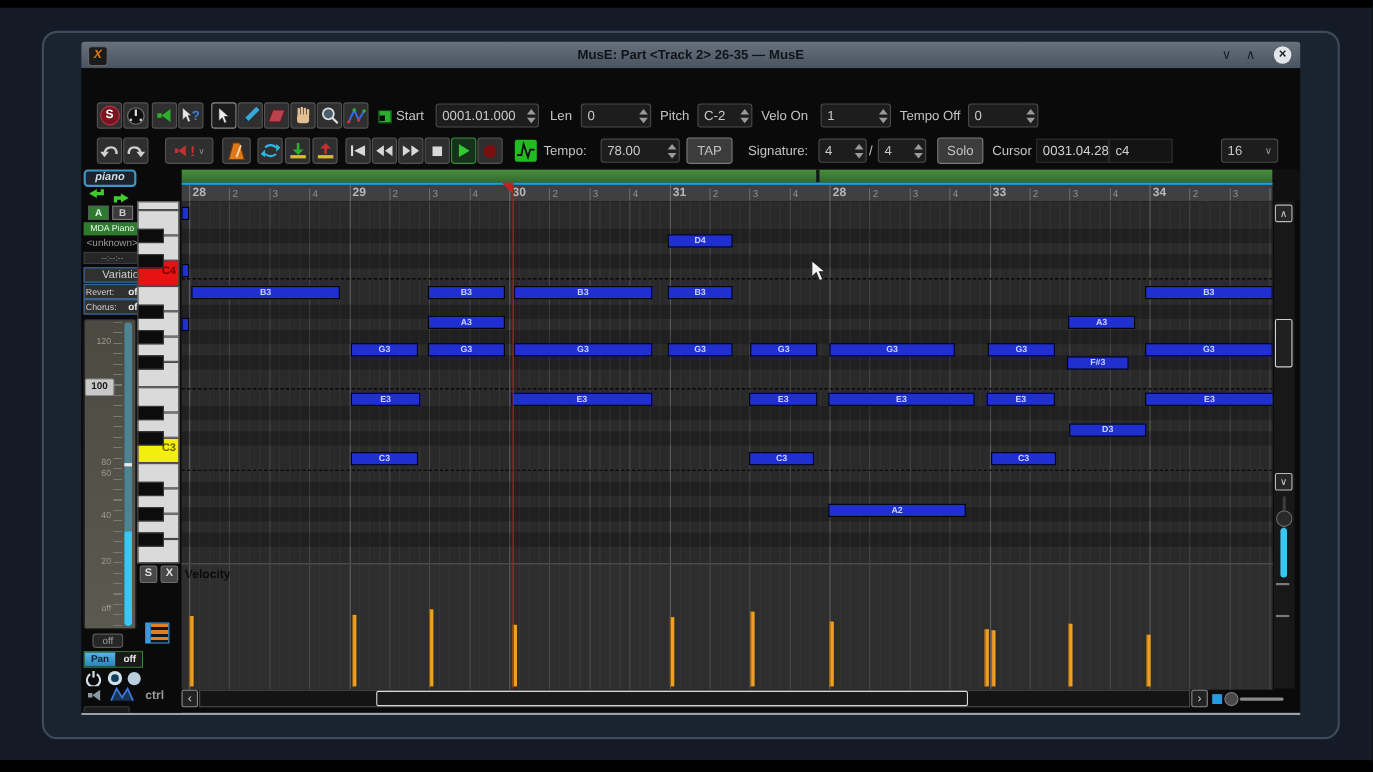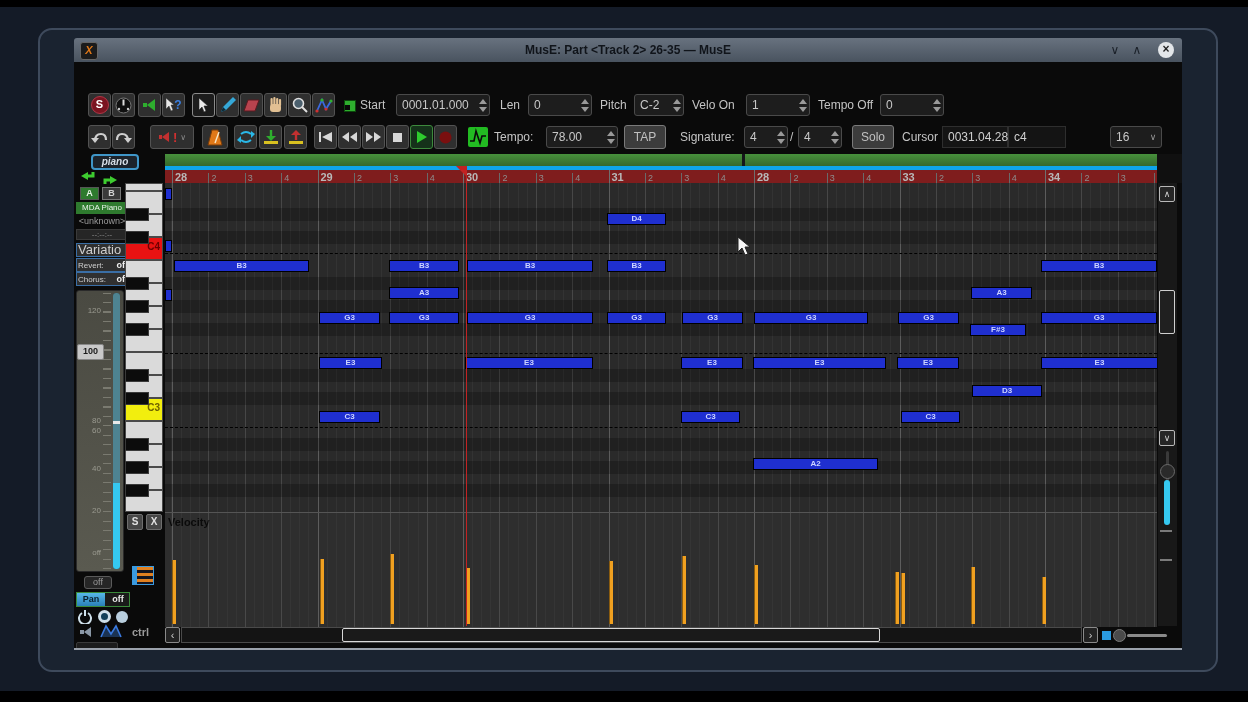--- a/index.html
+++ b/index.html
@@ -35,21 +35,21 @@
   .tri-dn{width:0;height:0;border-left:4px solid transparent;border-right:4px solid transparent;border-top:5px solid #9a9a9a;}
   .valbox{position:absolute;height:22px;background:#141414;border:1px solid #2e2e2e;box-sizing:border-box;
           color:#d0d0d0;font-size:12px;line-height:20px;padding:0 5px;white-space:nowrap;}
   .raised{position:absolute;height:24px;background:#3c3c3c;border:1px solid #7a7a7a;border-radius:3px;
           box-sizing:border-box;color:#c0c0c0;font-size:12px;text-align:center;}
   
   .leftpanel{position:absolute;left:0;top:92px;width:91px;height:494px;background:#0a0a0a;}
   .lp-item{position:absolute;box-sizing:border-box;font-size:9px;overflow:hidden;white-space:nowrap;}
   .ruler{position:absolute;left:91px;top:92px;width:992px;height:29px;background:#161616;overflow:hidden;}
   .ruler-green{position:absolute;left:0;top:0;width:100%;height:12px;background:linear-gradient(#47913c,#35682c);}
-  .ruler-nums{position:absolute;left:0;top:12px;width:100%;height:17px;background:#7f1d1d;border-top:4px solid #0ea5e9;padding-left:22px;}
+  .ruler-nums{position:absolute;left:0;top:12px;width:100%;height:17px;background:#404040;border-top:2px solid #0ea5e9;padding-left:22px;}
   .bar-num{position:absolute;top:1px;font-size:11px;font-weight:bold;color:#b8b8b8;}
   .beat-num{position:absolute;top:3px;font-size:9px;color:#8e8e8e;border-left:1px solid #6a6a6a;padding-left:2px;height:11px;line-height:11px;}
   .bar-tick{position:absolute;top:0;width:1px;height:17px;background:#6f6f6f;}
   .grid{position:absolute;left:91px;top:121px;width:992px;height:329px;background:#2a2a2a;overflow:hidden;
         background-image:repeating-linear-gradient(90deg,rgba(255,255,255,0.045) 0 1px,transparent 1px 9.094px);
         background-position-x:7px;}
   .velocity{position:absolute;left:91px;top:450px;width:992px;height:114px;background:#2e2e2e;overflow:hidden;
         background-image:repeating-linear-gradient(90deg,rgba(255,255,255,0.035) 0 1px,transparent 1px 9.094px);
         background-position-x:7px;border-top:1px solid #555;}
   .gl-bar{position:absolute;top:0;width:1px;height:100%;background:rgba(160,160,160,0.38);}
@@ -326,40 +326,40 @@
         <div class="valbox" style="left:868px;top:64px;width:66px;">0031.04.288</div>
         <div class="valbox" style="left:934px;top:64px;width:58px;">c4</div>
         <div class="tlbl" style="left:1000px;top:63px;margin-top:41px;">Snap</div>
         <div class="spin" style="left:1036px;top:64px;width:52px;">
           <div class="sv">16</div>
           <div style="width:16px;text-align:center;color:#9a9a9a;font-size:9px;line-height:20px;">∨</div>
         </div>
       </div>
 
       <div class="leftpanel">
-        <div class="lp-item" style="left:17px;top:0;width:48px;height:16px;background:#1c232b;border:2px solid #3f96c8;border-radius:4px;color:#d5dde5;font-style:italic;font-weight:bold;font-size:10px;text-align:center;line-height:12px;">piano</div>
+        <div class="lp-item" style="left:2px;top:0;width:48px;height:16px;background:#1c232b;border:2px solid #3f96c8;border-radius:4px;color:#d5dde5;font-style:italic;font-weight:bold;font-size:10px;text-align:center;line-height:12px;">piano</div>
         <div class="lp-item" style="left:6px;top:17px;width:18px;height:15px;">
           <svg class="icon-svg" width="16" height="14">
               <path d="M13 1 L13 5 L6 5" fill="none" stroke="#3ecc30" stroke-width="3"></path>
               <polygon points="8,1 8,9 1,5" fill="#3ecc30"></polygon>
             </svg>
         </div>
         <div class="lp-item" style="left:28px;top:17px;width:18px;height:15px;">
           <svg class="icon-svg" width="16" height="14">
               <path d="M3 13 L3 9 L10 9" fill="none" stroke="#3ecc30" stroke-width="3"></path>
               <polygon points="8,5 8,13 15,9" fill="#3ecc30"></polygon>
             </svg>
         </div>
         <div class="lp-item" style="left:6px;top:33px;width:19px;height:13px;background:#2e7a2e;border:1px solid #555;color:#e8f5e8;font-weight:bold;text-align:center;line-height:11px;">A</div>
         <div class="lp-item" style="left:28px;top:33px;width:19px;height:13px;background:#3a3a3a;border:1px solid #777;color:#d0d0d0;font-weight:bold;text-align:center;line-height:11px;">B</div>
         <div class="lp-item" style="left:2px;top:48px;width:52px;height:12px;background:#2e7a2e;color:#eaf5ea;font-size:8px;text-align:center;line-height:12px;">MDA Piano</div>
         <div class="lp-item" style="left:2px;top:62px;width:52px;height:11px;color:#9a9a9a;font-size:9px;text-align:center;line-height:11px;">&lt;unknown&gt;</div>
         <div class="lp-item" style="left:2px;top:75px;width:52px;height:11px;background:#262626;border:1px solid #3a3a3a;color:#8a8a8a;font-size:8px;text-align:center;line-height:9px;">--:--:--</div>
         <div class="lp-item" style="left:2px;top:89px;width:54px;height:14px;background:#303030;border:1px solid #3a6ea5;color:#cfcfcf;line-height:12px;">
-          <span style="font-size:13px;padding-left:1px;">Variatio</span>
+          <span style="font-size:10px;padding-left:16px;">Variatio</span>
           <span style="font-size:9px;font-weight:bold;color:#efefef;float:right;padding-right:1px;">off</span>
         </div>
         <div class="lp-item" style="left:2px;top:104px;width:54px;height:14px;background:#303030;border:1px solid #3a6ea5;color:#cfcfcf;line-height:12px;">
           <span style="font-size:8px;padding-left:1px;">Revert:</span>
           <span style="font-size:9px;font-weight:bold;color:#efefef;float:right;padding-right:1px;">off</span>
         </div>
         <div class="lp-item" style="left:2px;top:118px;width:54px;height:14px;background:#303030;border:1px solid #3a6ea5;color:#cfcfcf;line-height:12px;">
           <span style="font-size:8px;padding-left:1px;">Chorus:</span>
           <span style="font-size:9px;font-weight:bold;color:#efefef;float:right;padding-right:1px;">off</span>
         </div>

